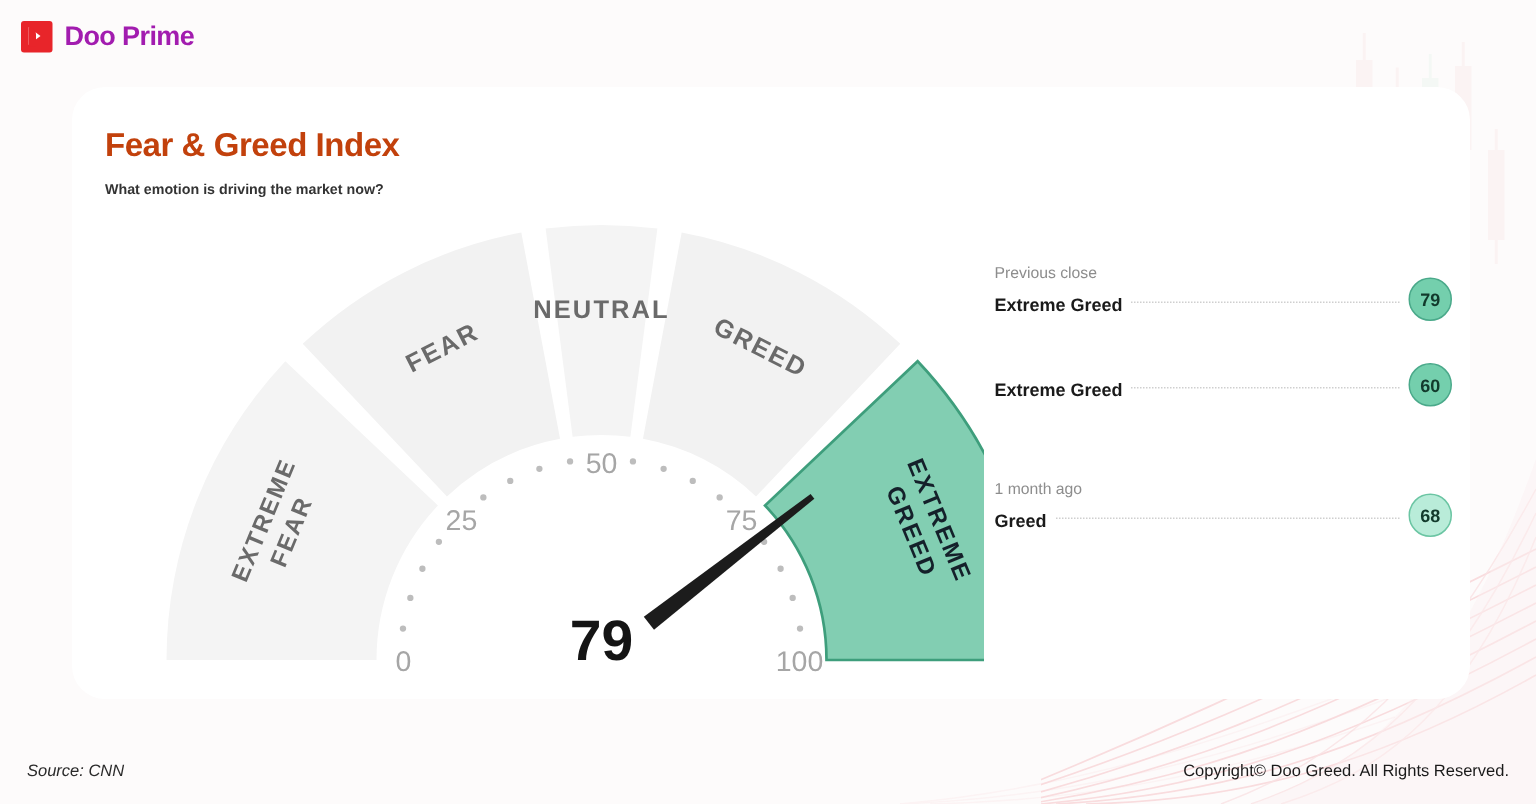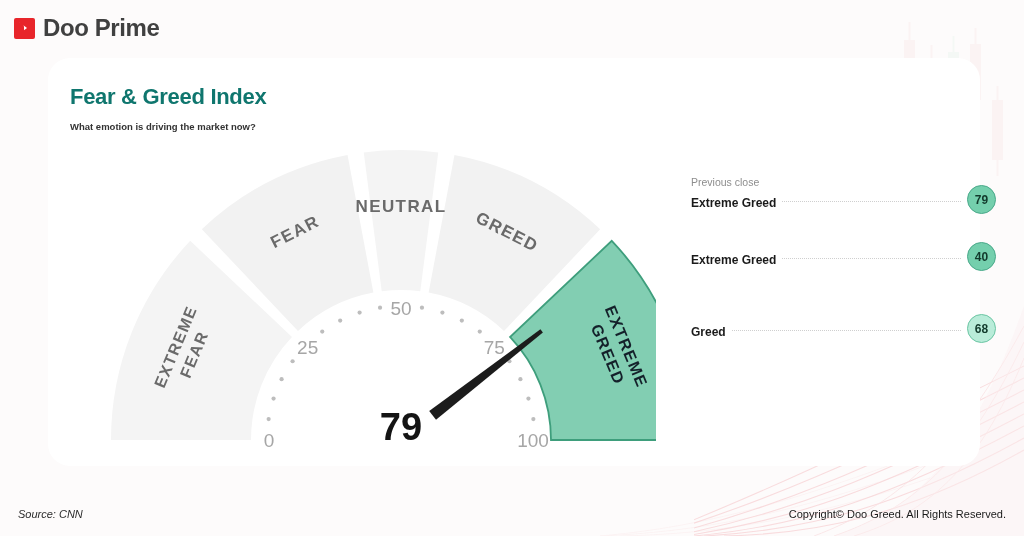--- a/index.html
+++ b/index.html
@@ -38,37 +38,37 @@
     border-left: 8px solid #fff;
     border-top: 6.5px solid transparent;
     border-bottom: 6.5px solid transparent;
   }
   #logo-mark .notch {
     position: absolute; left: 5px; top: 4px;
     width: 5px; height: 13px; background: #e8252a;
     border-top-right-radius: 6px;
   }
   #logo-text {
-    font-size: 24px; font-weight: bold; color: #404040;
+    font-size: 18px; font-weight: bold; color: #a21caf;
     letter-spacing: -.4px;
   }
 
   
   #card {
     position: absolute;
     left: 48px; top: 58px;
     width: 932px; height: 408px;
     background: #ffffff;
     border-radius: 22px;
     z-index: 3;
   }
 
   #title {
     position: absolute; left: 22px; top: 26px;
-    font-size: 22px; font-weight: bold; color: #0f766e;
+    font-size: 22px; font-weight: bold; color: #c2410c;
     letter-spacing: -.3px;
   }
   #subtitle {
     position: absolute; left: 22px; top: 63px;
     font-size: 9.5px; color: #333; font-weight: bold;
   }
 
   
   #gauge-wrap {
     position: absolute; left: 8px; top: 82px;
@@ -86,21 +86,20 @@
   }
   .center-num {
     font-family: "Liberation Sans", sans-serif;
     font-size: 38px; font-weight: bold; fill: #141414;
   }
 
   
   #stats {
     position: absolute; left: 615px; top: 118px;
     width: 305px;
-    margin-left: 28px;
   }
   .stat-row { height: 72px; position: relative; }
   .stat-period {
     font-size: 10.5px; color: #8d8d8d; margin-bottom: 3px;
   }
   .stat-line {
     display: flex; align-items: center; gap: 0;
   }
   .stat-label {
     font-size: 12px; font-weight: bold; color: #1a1a1a;
@@ -267,24 +266,25 @@
           <div class="stat-line">
             <span class="stat-label">Extreme Greed</span>
             <span class="stat-dots"></span>
             <span class="stat-badge" style="background: rgb(116, 207, 173); border: 1.6px solid rgb(74, 169, 138); color: rgb(18, 58, 44);">79</span>
           </div>
         </div>
         <div class="stat-row">
           <div class="stat-line">
             <span class="stat-label">Extreme Greed</span>
             <span class="stat-dots"></span>
-            <span class="stat-badge" style="background: rgb(116, 207, 173); border: 1.6px solid rgb(74, 169, 138); color: rgb(18, 58, 44);">40</span>
+            <span class="stat-badge" style="background: rgb(116, 207, 173); border: 1.6px solid rgb(74, 169, 138); color: rgb(18, 58, 44);">60</span>
           </div>
         </div>
         <div class="stat-row">
+          <div class="stat-period">1 month ago</div>
           <div class="stat-line">
             <span class="stat-label">Greed</span>
             <span class="stat-dots"></span>
             <span class="stat-badge" style="background: rgb(185, 236, 217); border: 1.6px solid rgb(107, 197, 163); color: rgb(18, 58, 44);">68</span>
           </div>
         </div>
         <div class="stat-row">
         </div>
       </div>
   </div>

